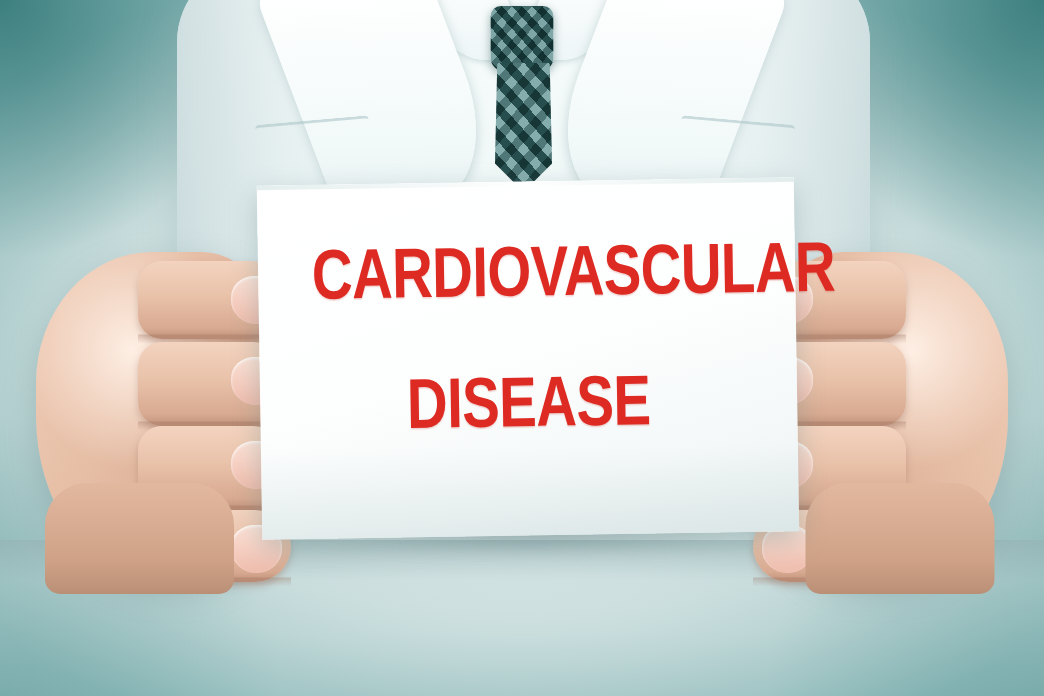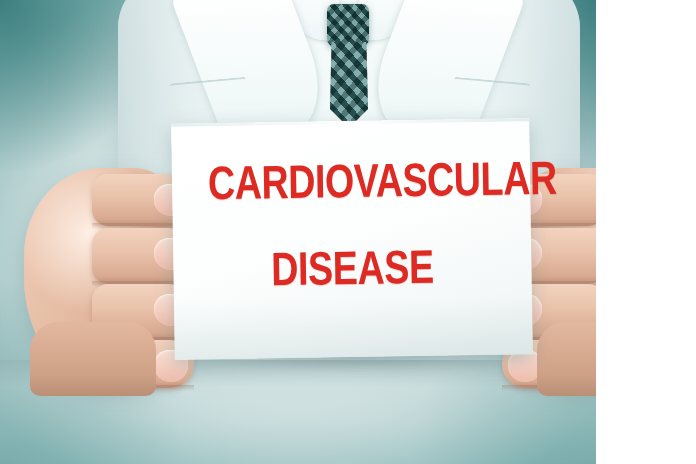--- a/index.html
+++ b/index.html
@@ -7,21 +7,21 @@
 
   html, body {
     width:696px; height:464px;
     overflow:hidden;
     background:#ffffff;
     font-family:"Liberation Sans", sans-serif;
   }
 
   #scene {
     position:relative;
-    width:596px; height:464px;
+    width:696px; height:464px;
     overflow:hidden;
     background:#0f172a;
   }
 
   
   .bg-base {
     position:absolute; inset:0;
     background:
       radial-gradient(ellipse 66% 60% at 50% 52%,
         #eef4f4 0%, #e4eeee 34%, #cbdede 62%, #a9c9c9 82%, #8dbbbb 100%);

